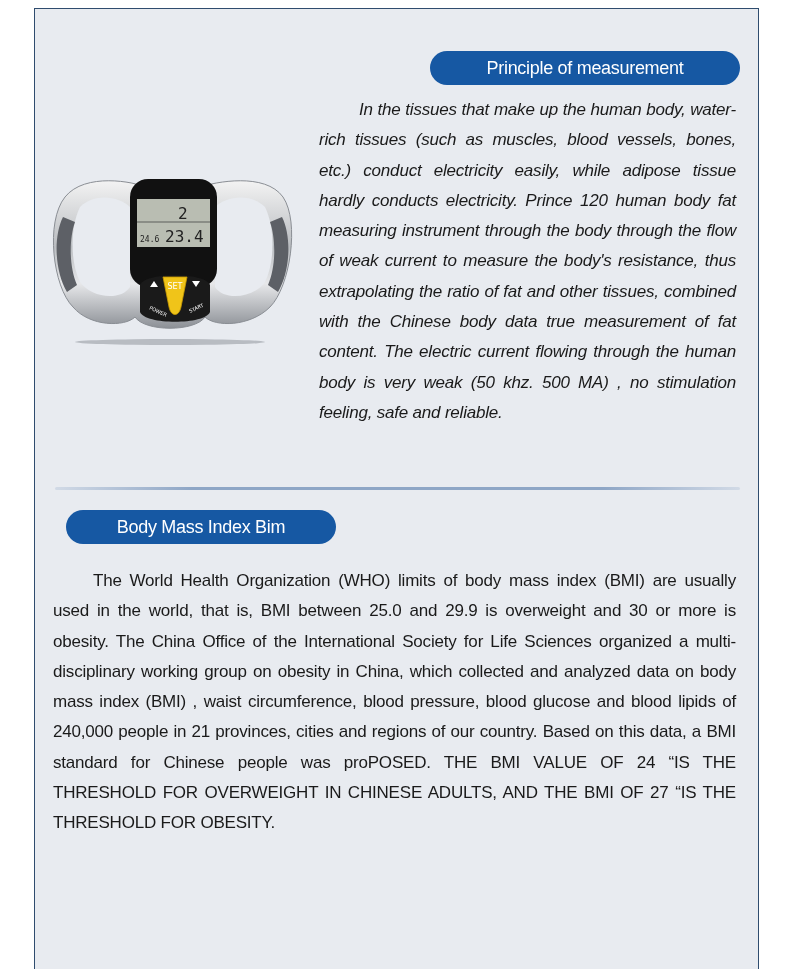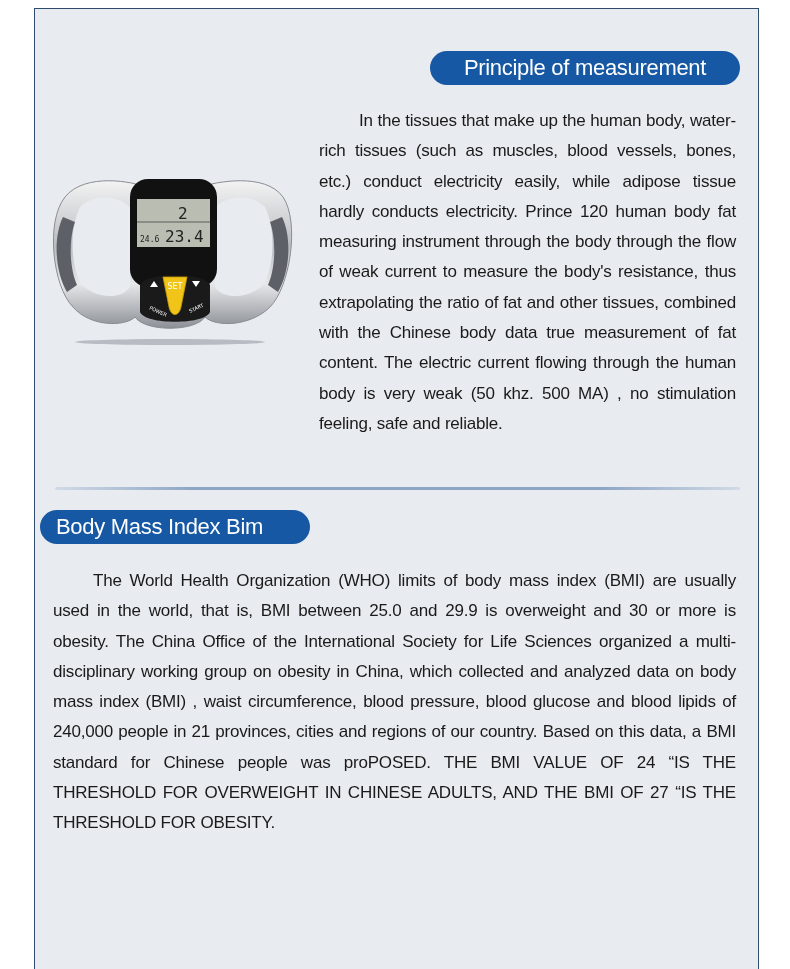--- a/index.html
+++ b/index.html
@@ -3,30 +3,30 @@
   <meta charset="utf-8">
   <style>
     html, body { margin: 0; padding: 0; background: #ffffff; }
     body { width: 790px; height: 969px; position: relative; overflow: hidden; font-family: "Liberation Sans", "DejaVu Sans", sans-serif; }
     .panel {
       position: absolute; left: 34px; top: 8px; width: 725px; height: 975px;
       background: #e8ebf0; border: 1.5px solid #2f4c6e; box-sizing: border-box;
     }
     .pill {
       position: absolute; background: #1658a3; color: #ffffff;
-      border-radius: 18px; font-size: 22px; line-height: 34px; height: 34px;
+      border-radius: 18px; font-size: 18px; line-height: 34px; height: 34px;
       padding: 0 16px; white-space: nowrap; letter-spacing: -0.3px;
     }
     .pill-principle { left: 395px; top: 42px; width: 278px; text-align: center; }
-    .pill-bmi { left: 5px; top: 501px; width: 238px; }
+    .pill-bmi { left: 31px; top: 501px; width: 238px; text-align: center; }
     .text-block {
       position: absolute; color: #1a1a1a; font-size: 17px; line-height: 30.3px;
       text-align: justify; letter-spacing: -0.2px;
     }
-    .principle-text { left: 284px; top: 97px; width: 417px; }
+    .principle-text { left: 284px; top: 86px; width: 417px; font-style: italic; }
     .bmi-text { left: 18px; top: 557px; width: 683px; }
     .text-block p { margin: 0; text-indent: 40px; }
     .divider {
       position: absolute; left: 20px; top: 478px; width: 685px; height: 3px;
       background: linear-gradient(to right, rgba(120,150,190,0.2), #8ea6c6 20%, #8ea6c6 80%, rgba(120,150,190,0.2));
       border-radius: 2px;
     }
     .device { position: absolute; left: 10px; top: 158px; width: 255px; height: 180px; }
   </style>
 </head>

